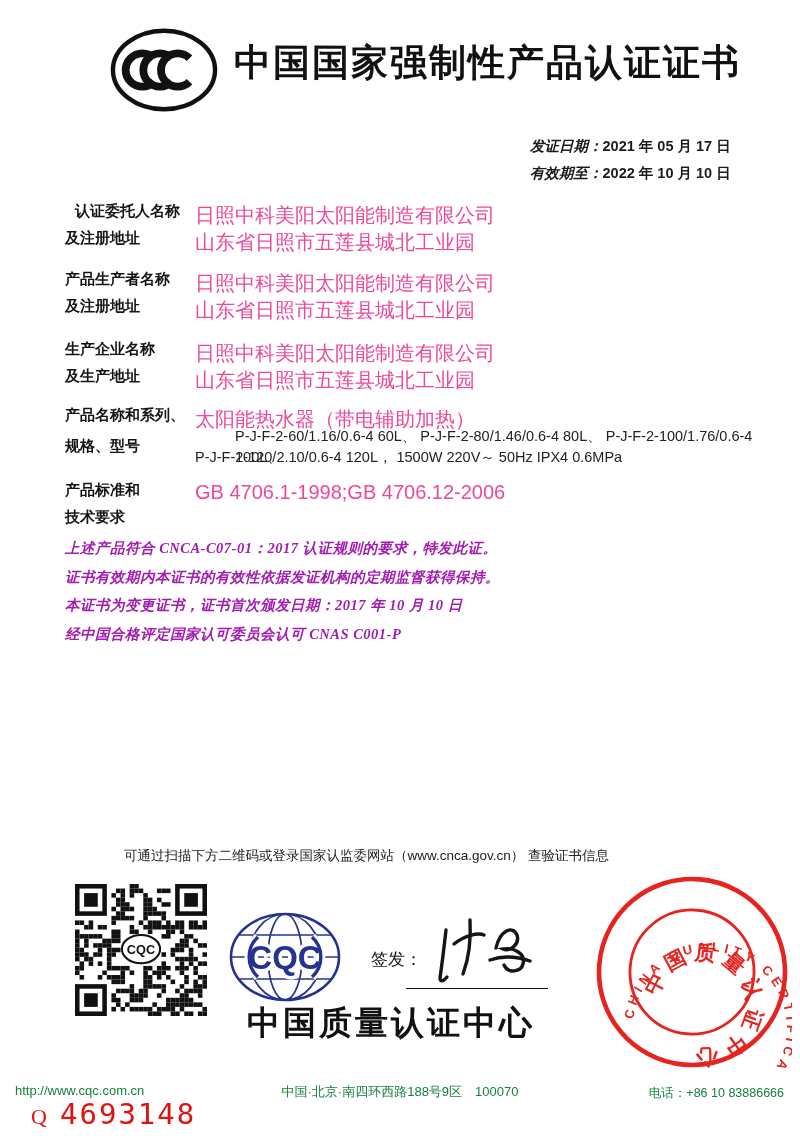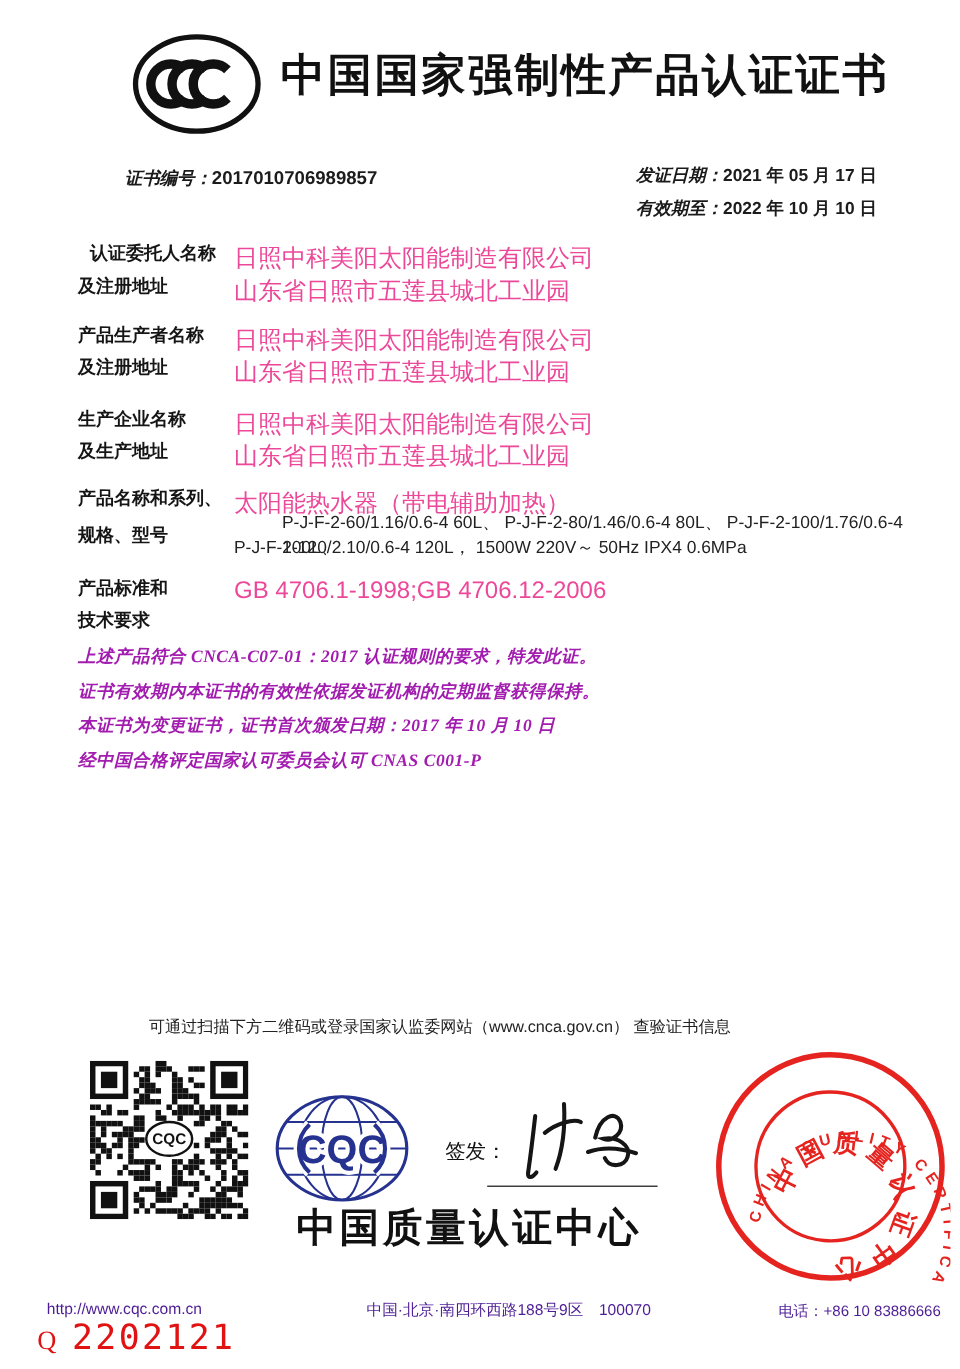--- a/index.html
+++ b/index.html
@@ -20,42 +20,39 @@
   .fvalue{font-size:20px;color:#ec4899;}
   .models{font-size:14.5px;color:#222;line-height:21px;}
   
   .statement{font-family:"Liberation Serif",serif;font-style:italic;font-weight:bold;
     font-size:14.5px;color:#a21caf;line-height:28.5px;letter-spacing:0.5px;}
   
   .note{font-size:13.5px;color:#222;}
   .sign-label{font-size:17px;color:#111;}
   .center-name{font-size:33px;font-weight:bold;letter-spacing:3px;color:#111;}
   .sig-line{width:142px;border-top:1.6px solid #111;}
-  .footer-text{font-size:13px;color:#4c1d95;margin-left:24px;}
+  .footer-text{font-size:13px;color:#15803d;}
   .serial-q{font-family:"Liberation Serif",serif;font-size:22px;color:var(--serial-red,#e01212);}
   .serial-num{font-family:"DejaVu Sans Mono",monospace;font-size:29px;letter-spacing:2px;color:var(--serial-red,#e01212);}
   .stamp-svg{opacity:0.93;}
 </style>
 </head>
 <body>
 
 <div class="page">
 
   <svg class="abs" style="left:110px;top:27px;" width="108" height="86" viewBox="0 0 110 86">
     <ellipse cx="55" cy="43" rx="52" ry="40" fill="none" stroke="#111" stroke-width="4.5"></ellipse>
     <path d="M45,55 A17,17 0 1 1 45,31" fill="none" stroke="#111" stroke-width="8"></path>
     <path d="M63,55 A17,17 0 1 1 63,31" fill="none" stroke="#111" stroke-width="8"></path>
     <path d="M81,55 A17,17 0 1 1 81,31" fill="none" stroke="#111" stroke-width="8"></path>
   </svg>
 
   <div class="abs title" style="left:234px;top:38px;">中国国家强制性产品认证证书</div>
 
-  <div class="abs" style="left:104px;top:139px;">
-    <span class="kai meta-label">证书编号：</span><span class="meta-value">2017010706989857</span>
-  </div>
 
   <div class="abs" style="left:530px;top:137px;">
     <span class="kai meta-label">发证日期：</span><span class="date-line">2021 年 05 月 17 日</span>
   </div>
   <div class="abs" style="left:530px;top:164px;">
     <span class="kai meta-label">有效期至：</span><span class="date-line">2022 年 10 月 10 日</span>
   </div>
 
   <div class="abs flabel" style="left:75px;top:202px;">认证委托人名称</div>
   <div class="abs fvalue" style="left:195px;top:202px;">日照中科美阳太阳能制造有限公司</div>
@@ -439,15 +436,15 @@
         <textPath href="#stampInnerPath" startOffset="4">中国质量认证中心</textPath>
       </text>
     </g>
   </svg>
 
   <div class="abs footer-text" style="left:15px;top:1083px;">http://www.cqc.com.cn</div>
   <div class="abs footer-text" style="left:0;top:1083px;width:800px;text-align:center;">中国·北京·南四环西路188号9区　100070</div>
   <div class="abs footer-text" style="right:16px;top:1085px;font-size:12.5px;">电话：+86 10 83886666</div>
 
   <div class="abs serial-q" style="left:31px;top:1104px;">Q</div>
-  <div class="abs serial-num" style="left:60px;top:1097px;">2202121</div>
+  <div class="abs serial-num" style="left:60px;top:1097px;">4693148</div>
 
 </div>
 
 </body></html>

